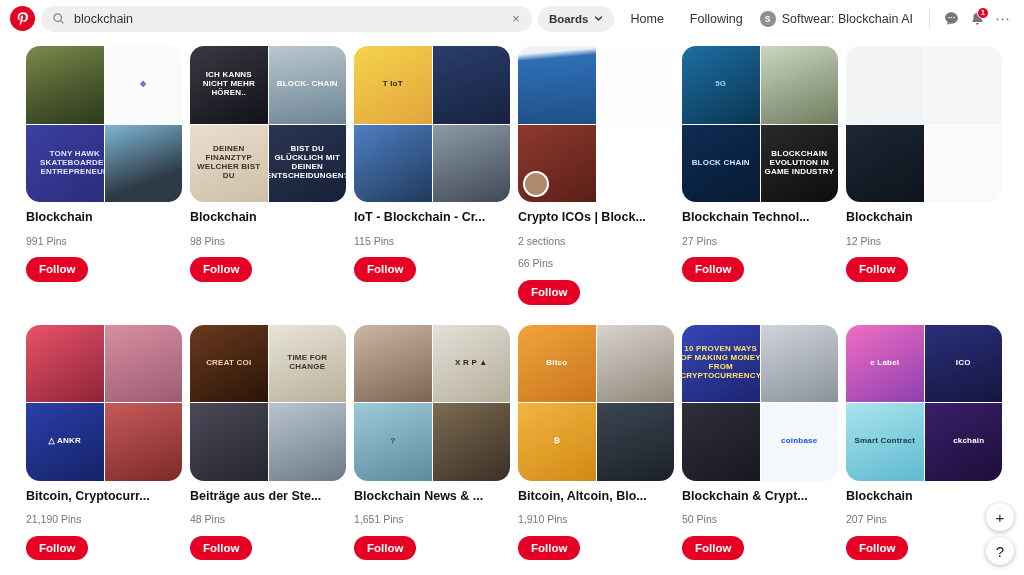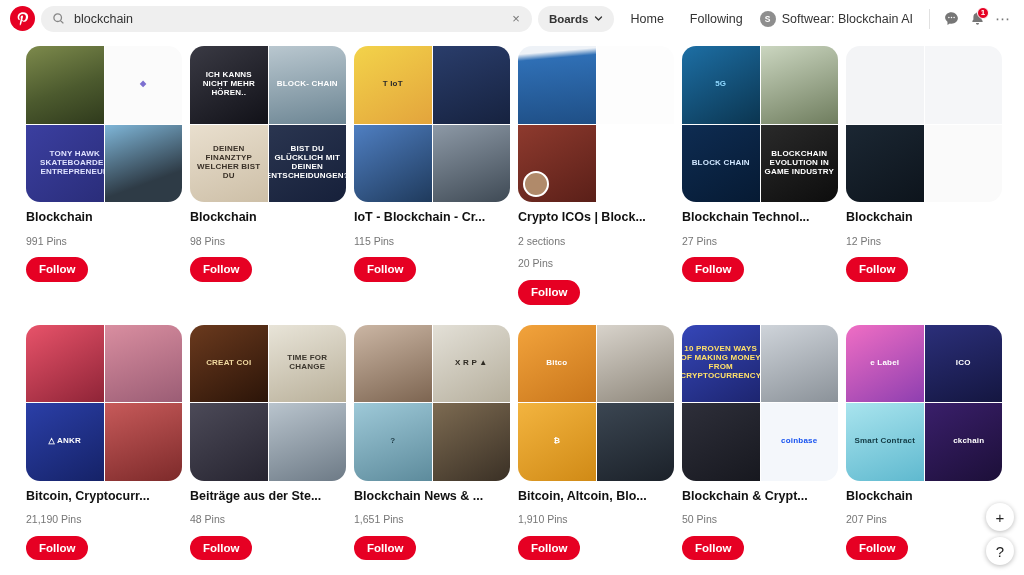--- a/index.html
+++ b/index.html
@@ -284,21 +284,21 @@
         <div class="tile" style="background: linear-gradient(160deg, rgb(42, 61, 107), rgb(22, 34, 63));"></div>
         <div class="tile" style="background: linear-gradient(150deg, rgb(79, 127, 194), rgb(31, 58, 92));"></div>
         <div class="tile" style="background: linear-gradient(160deg, rgb(141, 153, 166), rgb(63, 74, 85));"></div>
       </div><div class="card-title">IoT - Blockchain - Cr...</div><div class="card-meta">115 Pins</div><button class="follow-btn">Follow</button></div>
     <div class="card"><div class="collage">
         <div class="tile" style="background: linear-gradient(175deg, rgb(238, 242, 247) 10%, rgb(47, 111, 181) 18%, rgb(31, 79, 134));"></div>
         <div class="tile" style="background: rgb(253, 253, 253);"></div>
         <div class="tile" style="background: linear-gradient(150deg, rgb(142, 58, 46), rgb(90, 31, 24));"></div>
         <div class="tile" style="background: rgb(255, 255, 255);"></div>
         <div class="collage-avatar"></div>
-      </div><div class="card-title">Crypto ICOs | Block...</div><div class="card-meta">2 sections</div><div class="card-meta">20 Pins</div><button class="follow-btn">Follow</button></div>
+      </div><div class="card-title">Crypto ICOs | Block...</div><div class="card-meta">2 sections</div><div class="card-meta">66 Pins</div><button class="follow-btn">Follow</button></div>
     <div class="card"><div class="collage">
         <div class="tile" style="background: linear-gradient(150deg, rgb(29, 111, 165), rgb(11, 53, 80)); padding-left: 17px;">
           <div class="tile-label" style="color: rgb(143, 216, 255);">5G</div>
         </div>
         <div class="tile" style="background: linear-gradient(160deg, rgb(203, 214, 192), rgb(111, 125, 94));"></div>
         <div class="tile" style="background: linear-gradient(150deg, rgb(14, 44, 82), rgb(6, 26, 51));">
           <div class="tile-label" style="color: rgb(207, 230, 255);">BLOCK CHAIN</div>
         </div>
         <div class="tile" style="background: linear-gradient(150deg, rgb(42, 42, 42), rgb(13, 13, 13));">
           <div class="tile-label" style="color: rgb(255, 255, 255);">BLOCKCHAIN EVOLUTION IN GAME INDUSTRY</div>

